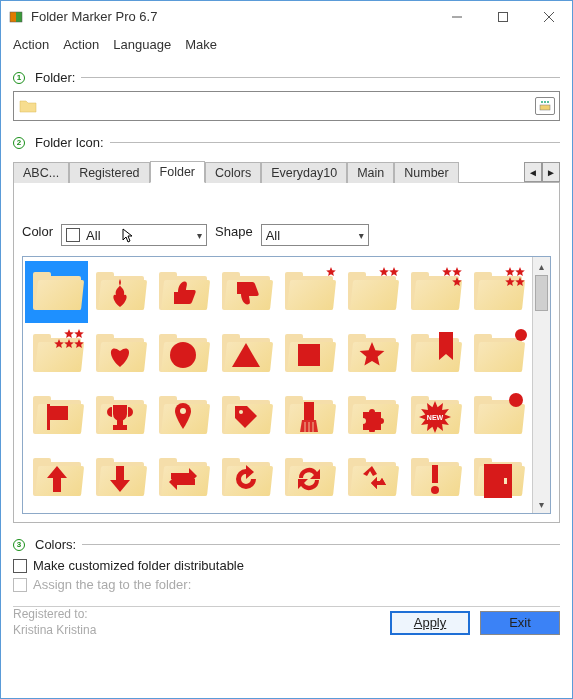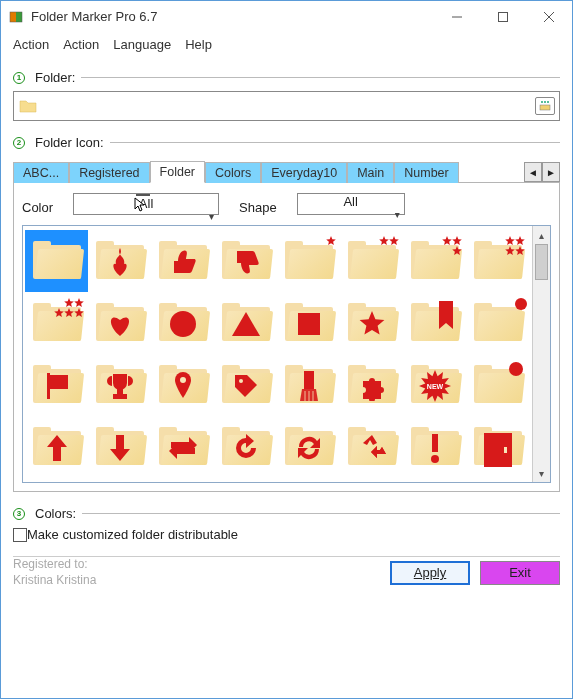--- a/index.html
+++ b/index.html
@@ -14,28 +14,28 @@
   .sec-head { display: flex; align-items: center; margin: 6px 0 6px; }
   .step-badge { width: 12px; height: 12px; border-radius: 50%; border: 1.5px solid #1a8f1a; color: #1a8f1a; font-size: 8px; display: flex; align-items: center; justify-content: center; font-weight: bold; margin-right: 10px; }
   .sec-label { font-weight: 400; }
   .sec-line { flex: 1; height: 1px; background: #bbb; margin-left: 6px; }
   .folder-box { border: 1px solid #888; height: 30px; display: flex; align-items: center; padding: 0 4px; margin-top: 4px; }
   .folder-box .fld-icon { width: 20px; height: 20px; }
   .folder-box .spacer { flex: 1; }
   .folder-box .browse { width: 20px; height: 18px; border: 1px solid #888; border-radius: 2px; display: flex; align-items: center; justify-content: center; }
   .tabs-wrap { margin-top: 8px; position: relative; }
   .tabs-row { display: flex; align-items: flex-end; height: 24px; }
-  .tab { padding: 3px 9px; border: 1px solid #b5b5b5; border-bottom: none; background: #7dd3fc; font-size: 12.5px; position: relative; top: 1px; margin-right: 0px; color: #333; }
+  .tab { padding: 3px 9px; border: 1px solid #b5b5b5; border-bottom: none; background: #e5e5e5; font-size: 12.5px; position: relative; top: 1px; margin-right: 0px; color: #333; }
   .tab + .tab { border-left: 1px solid #b5b5b5; }
   .tab.active { background: #fff; z-index: 2; border-bottom: 1px solid #fff; top: 1px; }
   .tab-nav { display: flex; margin-left: auto; }
   .tab-nav .nav { width: 18px; height: 20px; border: 1px solid #999; display: flex; align-items: center; justify-content: center; font-size: 10px; background: #e9e9e9; }
   .tab-panel { border: 1px solid #b5b5b5; padding: 10px 8px 8px; }
-  .filter-row { display: flex; align-items: flex-end; gap: 20px; margin-bottom: 10px; }
-  .combo { border: 1px solid #888; height: 22px; display: flex; align-items: center; padding: 0 4px; position: relative; flex-direction: column; }
+  .filter-row { display: flex; align-items: flex-start; gap: 8px; margin-bottom: 10px; margin-top: 31px; }
+  .combo { border: 1px solid #888; height: 22px; display: flex; align-items: center; padding: 0 4px; position: relative; }
   .combo .sw { width: 14px; height: 14px; border: 1px solid #555; margin-right: 6px; }
   .combo .chev { margin-left: auto; font-size: 10px; color: #444; }
   .combo.color { width: 146px; }
   .combo.shape { width: 108px; }
   .cursor { position: absolute; left: 60px; top: 3px; pointer-events: none; }
   .icon-panel { border: 1px solid #8da9c8; position: relative; height: 258px; display: flex; }
   .icon-grid { flex: 1; display: grid; grid-template-columns: repeat(8, 1fr); grid-auto-rows: 62px; padding: 4px 2px; overflow: hidden; }
   .cell { display: flex; align-items: center; justify-content: center; position: relative; }
   .cell.selected { background: #1e90ff; }
   .folder-base { width: 48px; height: 40px; position: relative; }
@@ -44,28 +44,28 @@
   .folder-front { position: absolute; left: 2px; top: 8px; width: 46px; height: 30px; background: linear-gradient(135deg,#f8e6b8,#f3d98f); border-radius: 2px; transform: skewX(-6deg); transform-origin: bottom left; }
   .badge { position: absolute; color: #d71a1a; display: flex; align-items: center; justify-content: center; }
   .badge.center-big { left: 0; right: 0; bottom: 2px; top: 4px; font-size: 30px; }
   .badge.topright { right: -6px; top: -6px; font-size: 16px; }
   .badge.full { left: 4px; right: 4px; top: 8px; bottom: 2px; }
   .scroll { width: 18px; background: #f0f0f0; border-left: 1px solid #ccc; display: flex; flex-direction: column; }
   .scroll .arr { height: 18px; display: flex; align-items: center; justify-content: center; font-size: 10px; color: #555; }
   .scroll .track { flex: 1; position: relative; }
   .scroll .thumb { position: absolute; left: 2px; right: 2px; top: 0; height: 36px; background: #cfcfcf; border: 1px solid #aaa; }
   .opts { margin-top: 14px; }
-  .chk-row { display: flex; align-items: center; margin: 4px 0; }
+  .chk-row { display: flex; align-items: center; gap: 6px; margin: 4px 0; }
   .chk { width: 14px; height: 14px; border: 1px solid #555; }
   .chk.disabled { border-color: #bbb; }
   .disabled-text { color: #aaa; }
   .footer { border-top: 1px solid #ccc; margin-top: 14px; padding-top: 0; display: flex; align-items: center; }
   .reg { color: #aaa; font-size: 12px; line-height: 1.3; }
   .btns { margin-left: auto; display: flex; gap: 10px; justify-content: flex-end; }
-  .btn { width: 80px; height: 24px; border: 1px solid #888; background: #d946ef; display: flex; align-items: center; justify-content: center; }
+  .btn { width: 80px; height: 24px; border: 1px solid #888; background: #3b82f6; display: flex; align-items: center; justify-content: center; }
   .btn.primary { border: 2px solid #1e6fd6; background: #eef5fd; }
   svg { display: block; }
 </style>
 </head>
 <body>
 
 <div class="titlebar">
   <span class="app-icon">
     <svg width="16" height="16">
         <rect x="1" y="3" width="6" height="10" fill="#e07a00"></rect>
@@ -89,21 +89,21 @@
         <line x1="0" y1="0" x2="10" y2="10" stroke="#555"></line>
         <line x1="10" y1="0" x2="0" y2="10" stroke="#555"></line>
       </svg>
     </div>
 </div>
 
 <div class="menubar">
   <span>Action</span>
   <span>Action</span>
   <span>Language</span>
-  <span>Help</span>
+  <span>Make</span>
 </div>
 
 <div class="content">
 
   <div class="sec-head">
     <span class="step-badge">1</span>
     <span class="sec-label">Folder:</span>
     <span class="sec-line"></span>
   </div>
   <div class="folder-box">
@@ -584,20 +584,24 @@
 
   <div class="sec-head opts">
     <span class="step-badge">3</span>
     <span class="sec-label">Colors:</span>
     <span class="sec-line"></span>
   </div>
   <div class="chk-row">
     <span class="chk"></span>
     <span>Make customized folder distributable</span>
   </div>
+  <div class="chk-row">
+    <span class="chk disabled"></span>
+    <span class="disabled-text">Assign the tag to the folder:</span>
+  </div>
 
   <div class="footer">
     <div class="reg">
       <div>Registered to:</div>
       <div>Kristina Kristina</div>
     </div>
     <div class="btns">
       <div class="btn primary">
           <span style="text-decoration:underline">Apply</span>
         </div>

